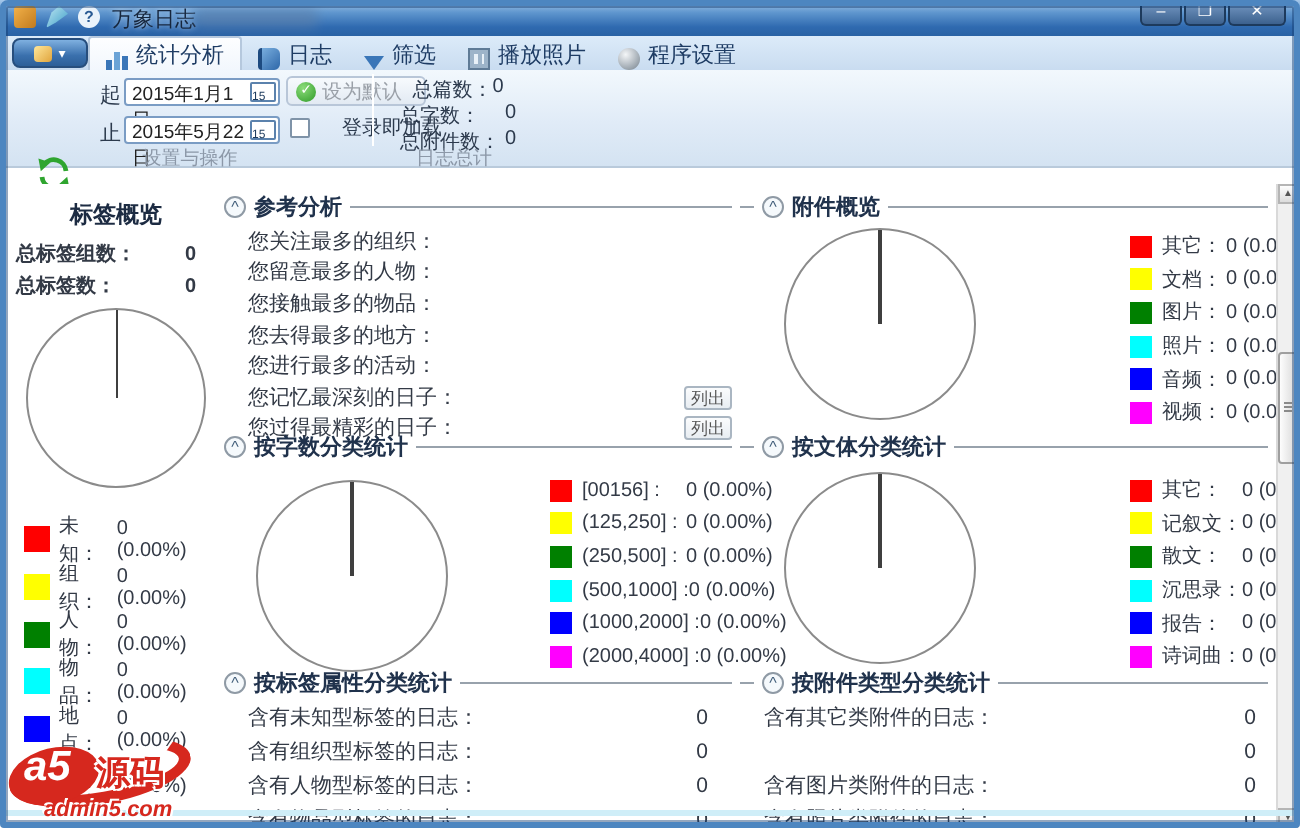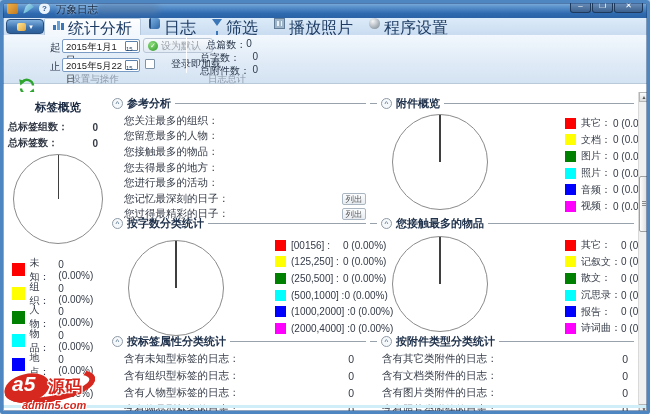--- a/index.html
+++ b/index.html
@@ -26,21 +26,21 @@
   .bottom-glow { position:absolute; left:3px; right:3px; top:405px; height:3px; background:#cfeef8; z-index:40; }
 
   
   .tabstrip { position:absolute; left:0; top:18px; width:650px; height:17px;
     background:linear-gradient(180deg,#dcebf9,#c9dcf0); }
   .app-btn { position:absolute; left:6px; top:1px; width:38px; height:15px; border:1px solid #274e7d; border-radius:4px;
     background:linear-gradient(180deg,#7fb0e0,#3a70ad 60%,#2d5f98); display:flex; align-items:center; justify-content:center; gap:3px;
     color:#fff; font-size:7px; }
   .app-glyph { width:9px; height:8px; background:linear-gradient(135deg,#ffe79a,#e0a43c); border-radius:2px; }
   .tabs { position:absolute; left:44px; top:0; height:17px; display:flex; }
-  .tab { height:17px; padding:0 8px; display:flex; align-items:flex-start; gap:4px; font-size:16px; color:#1e3c64; }
+  .tab { height:17px; padding:0 8px; display:flex; align-items:flex-end; gap:4px; font-size:11px; color:#1e3c64; }
   .tab.active { background:linear-gradient(180deg,#fdfeff,#f2f7fd); border:1px solid #b5c8dd; border-bottom:none;
     border-radius:2px 2px 0 0; }
   .ti { width:11px; height:11px; position:relative; }
   .ti-bars span { position:absolute; bottom:0; width:3px; background:#3a76b8; }
   .ti-bars span:nth-child(1){ left:0; height:5px; } .ti-bars span:nth-child(2){ left:4px; height:9px; background:#6ba3d6;} .ti-bars span:nth-child(3){ left:8px; height:7px; }
   .ti-book { background:linear-gradient(135deg,#79aede,#2d66a8); border-radius:2px 3px 3px 2px; border-left:2px solid #1d4a80; }
   .ti-funnel { width:0; height:0; border-left:5px solid transparent; border-right:5px solid transparent; border-top:7px solid #3a76b8; margin-top:1px; }
   .ti-funnel::after { content:""; position:absolute; left:-1px; top:5px; width:2px; height:5px; background:#3a76b8; }
   .ti-film { background:#9db4c9; border:1px solid #5f7florid; border:1px solid #5f7b96; }
   .ti-film::after { content:""; position:absolute; inset:2px; background:repeating-linear-gradient(90deg,#e8f1f8 0 2px,#9db4c9 2px 4px); }
@@ -418,21 +418,21 @@
             <span class="lab">(2000,4000] :</span>
             <span>0 (0.00%)</span>
           </div>
       </div>
     </div>
 
     <div class="sec sec-genre">
       <div class="sec-h">
         <span class="prerule"></span>
         <span class="coll">^</span>
-        <span class="sec-t">您接触最多的物品</span>
+        <span class="sec-t">按文体分类统计</span>
         <span class="rule"></span>
       </div>
       <div class="pie genre-pie" style="position:absolute;"></div>
       <div class="genre-legend">
         <div class="leg-row">
             <span class="sw" style="background: rgb(255, 0, 0);"></span>
             <span class="lab">其它：</span>
             <span>0 (0.00%)</span>
           </div>
         <div class="leg-row">
@@ -495,21 +495,20 @@
         <span class="coll">^</span>
         <span class="sec-t">按附件类型分类统计</span>
         <span class="rule"></span>
       </div>
       <div class="brows">
         <div class="brow">
             <span>含有其它类附件的日志：</span>
             <span class="v">0</span>
           </div>
         <div class="brow">
-            <span>含有文档类附件的日志：</span>
             <span class="v">0</span>
           </div>
         <div class="brow">
             <span>含有图片类附件的日志：</span>
             <span class="v">0</span>
           </div>
         <div class="brow">
             <span>含有照片类附件的日志：</span>
             <span class="v">0</span>
           </div>

